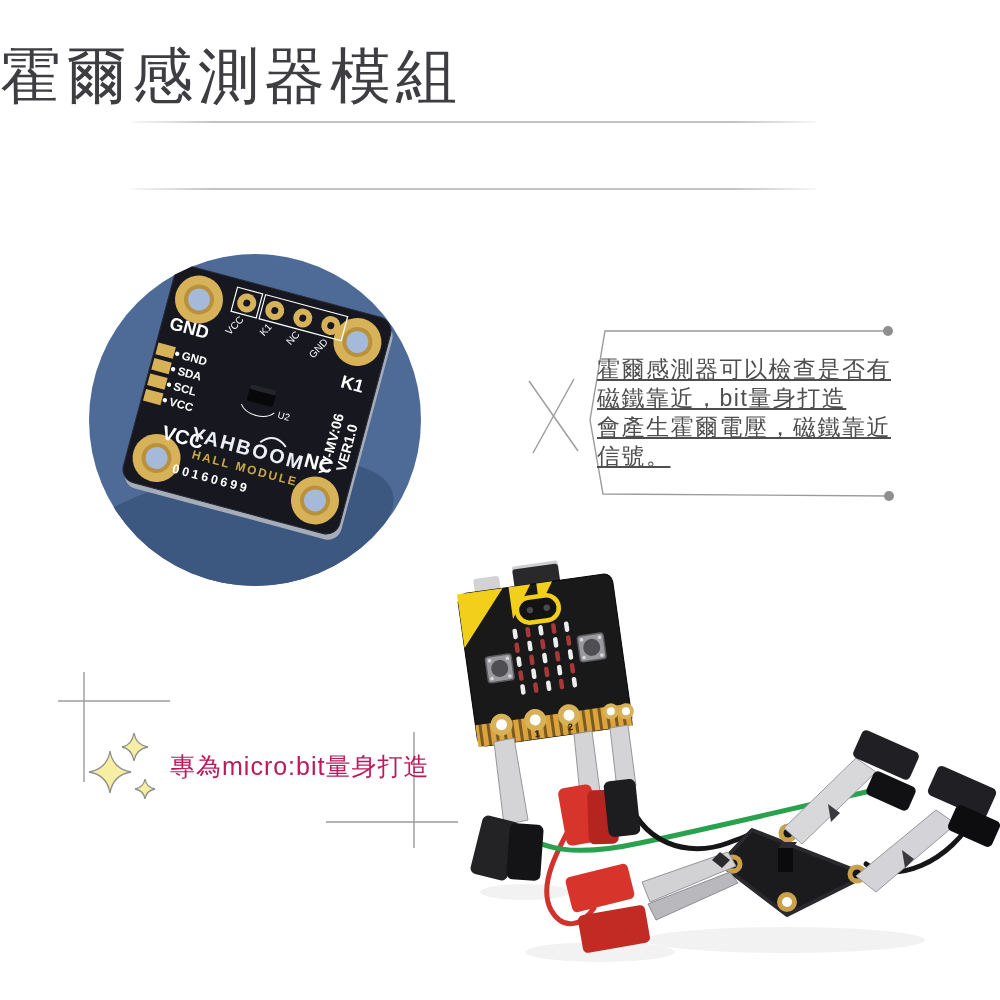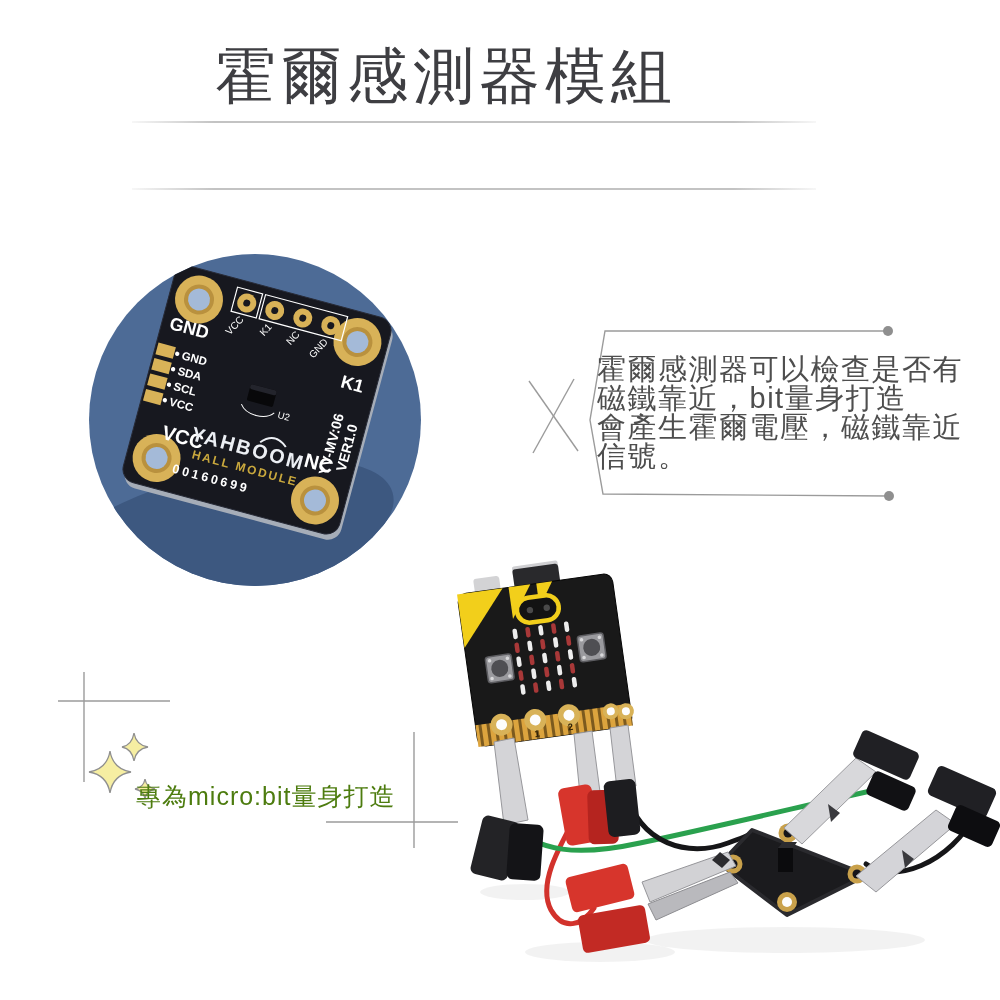--- a/index.html
+++ b/index.html
@@ -1,29 +1,29 @@
 <!DOCTYPE html>
 <html><head>
 <meta charset="utf-8">
 <style>
   html,body{margin:0;padding:0;background:#fff;}
   .canvas{position:relative;width:1000px;height:1000px;background:#ffffff;overflow:hidden;
           font-family:"Liberation Sans",sans-serif;}
   .abs{position:absolute;}
-  .page-title{top:36px;left:0;width:892px;text-align:center;font-size:61px;font-weight:500;
+  .page-title{top:36px;left:0;width:892px;font-size:61px;font-weight:500;
               color:#3e3e42;letter-spacing:5px;}
   .rule{height:2px;left:132px;width:684px;
         background:linear-gradient(90deg,rgba(200,200,200,.15),#c3c3c3 12%,#c3c3c3 88%,rgba(200,200,200,.15));}
   .rule-top{top:121px;}
   .rule-bottom{top:188px;}
   .page-subtitle{top:135px;left:0;width:1000px;text-align:center;font-size:34px;font-weight:400;
                  color:#4b4b4b;letter-spacing:9px;}
-  .callout-text{left:597px;top:355px;width:380px;font-size:29px;line-height:29px;color:#4e4e4e;
-                letter-spacing:1.5px;}
-  .tagline-text{left:136px;top:750px;font-size:25px;color:#4d7c0f;letter-spacing:1px;margin-top:30px;}
+  .callout-text{left:597px;top:355px;width:380px;font-size:23px;line-height:29px;color:#4e4e4e;
+                letter-spacing:1.5px;text-decoration:underline;}
+  .tagline-text{left:170px;top:750px;font-size:25px;color:#be185d;letter-spacing:1px;}
   svg text{font-family:"Liberation Sans",sans-serif;}
 </style>
 </head>
 <body>
 
 <div class="canvas">
 
   <div class="abs page-title">霍爾感測器模組</div>
   <div class="abs rule rule-top"></div>
   <div class="abs rule rule-bottom"></div>

